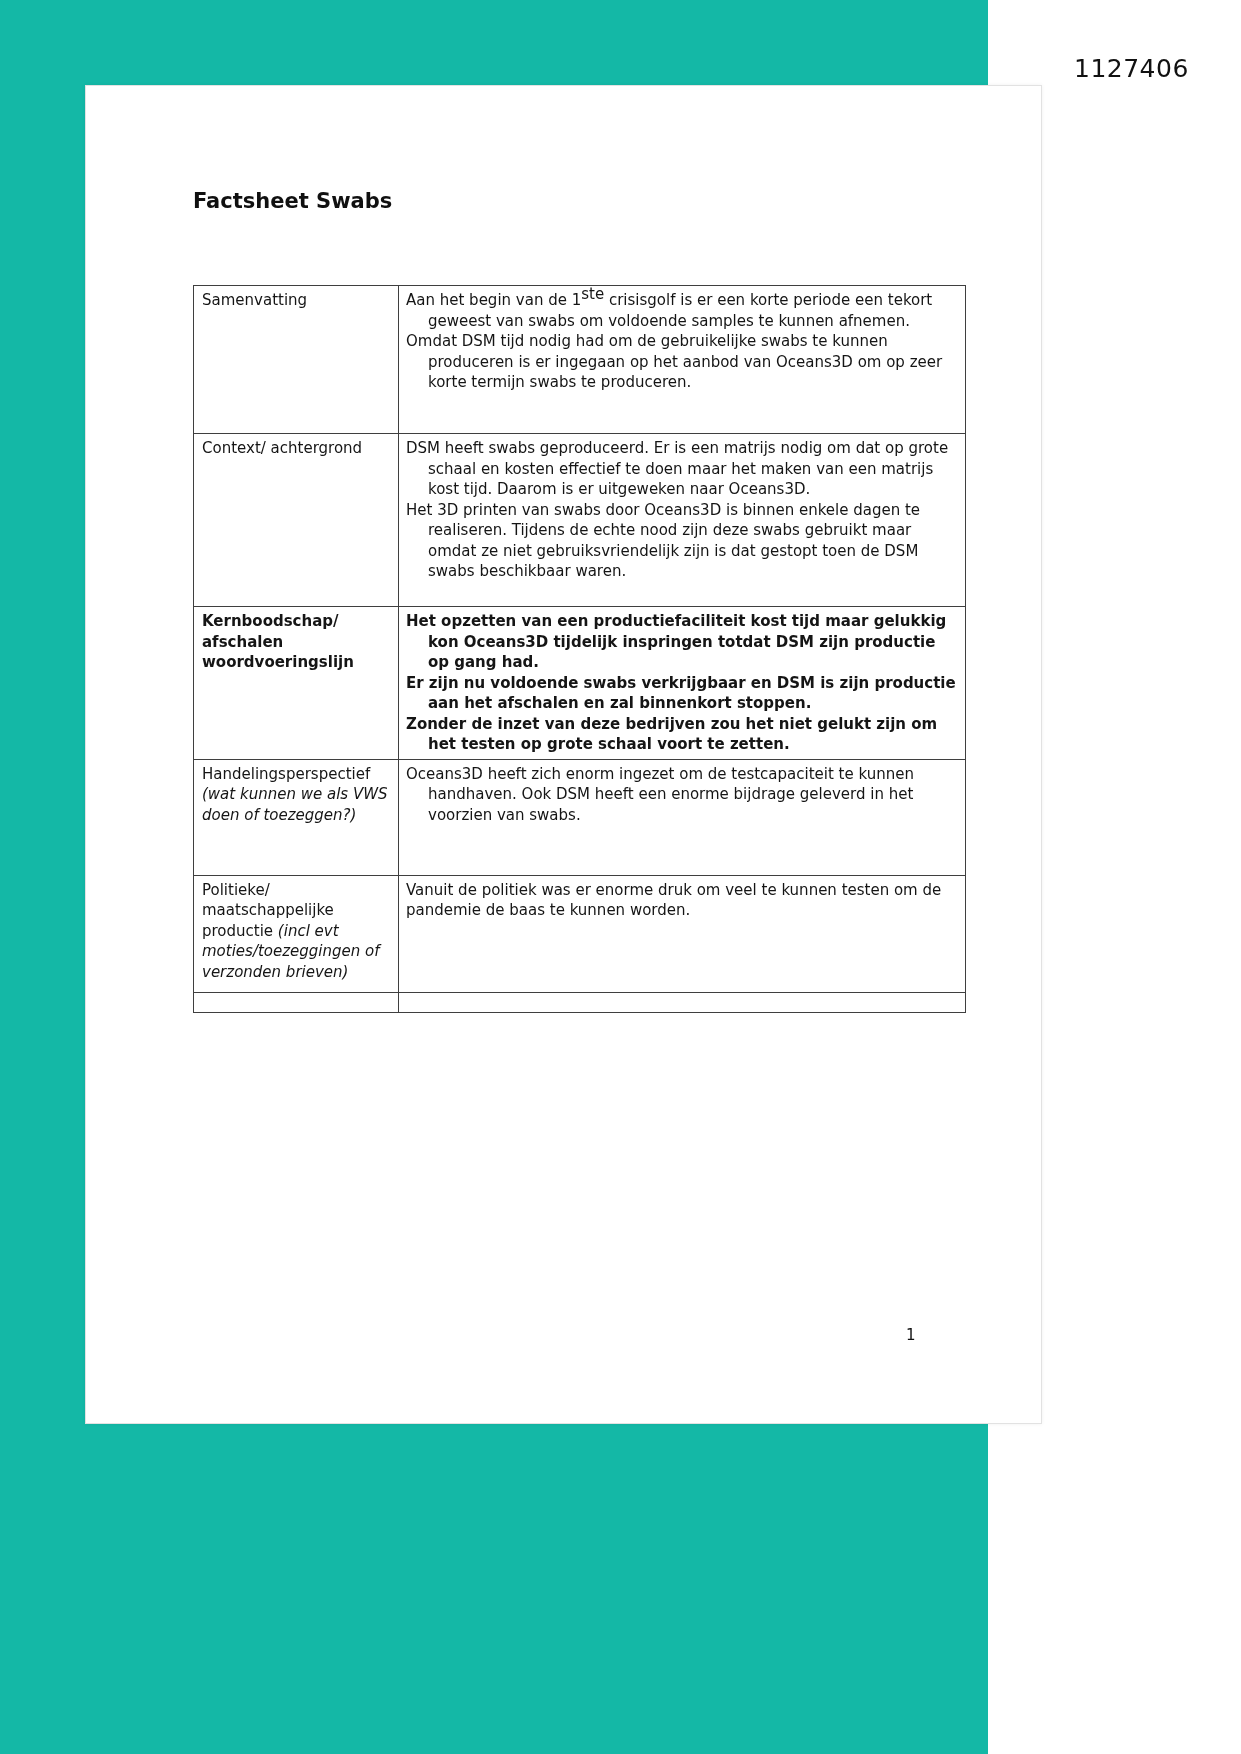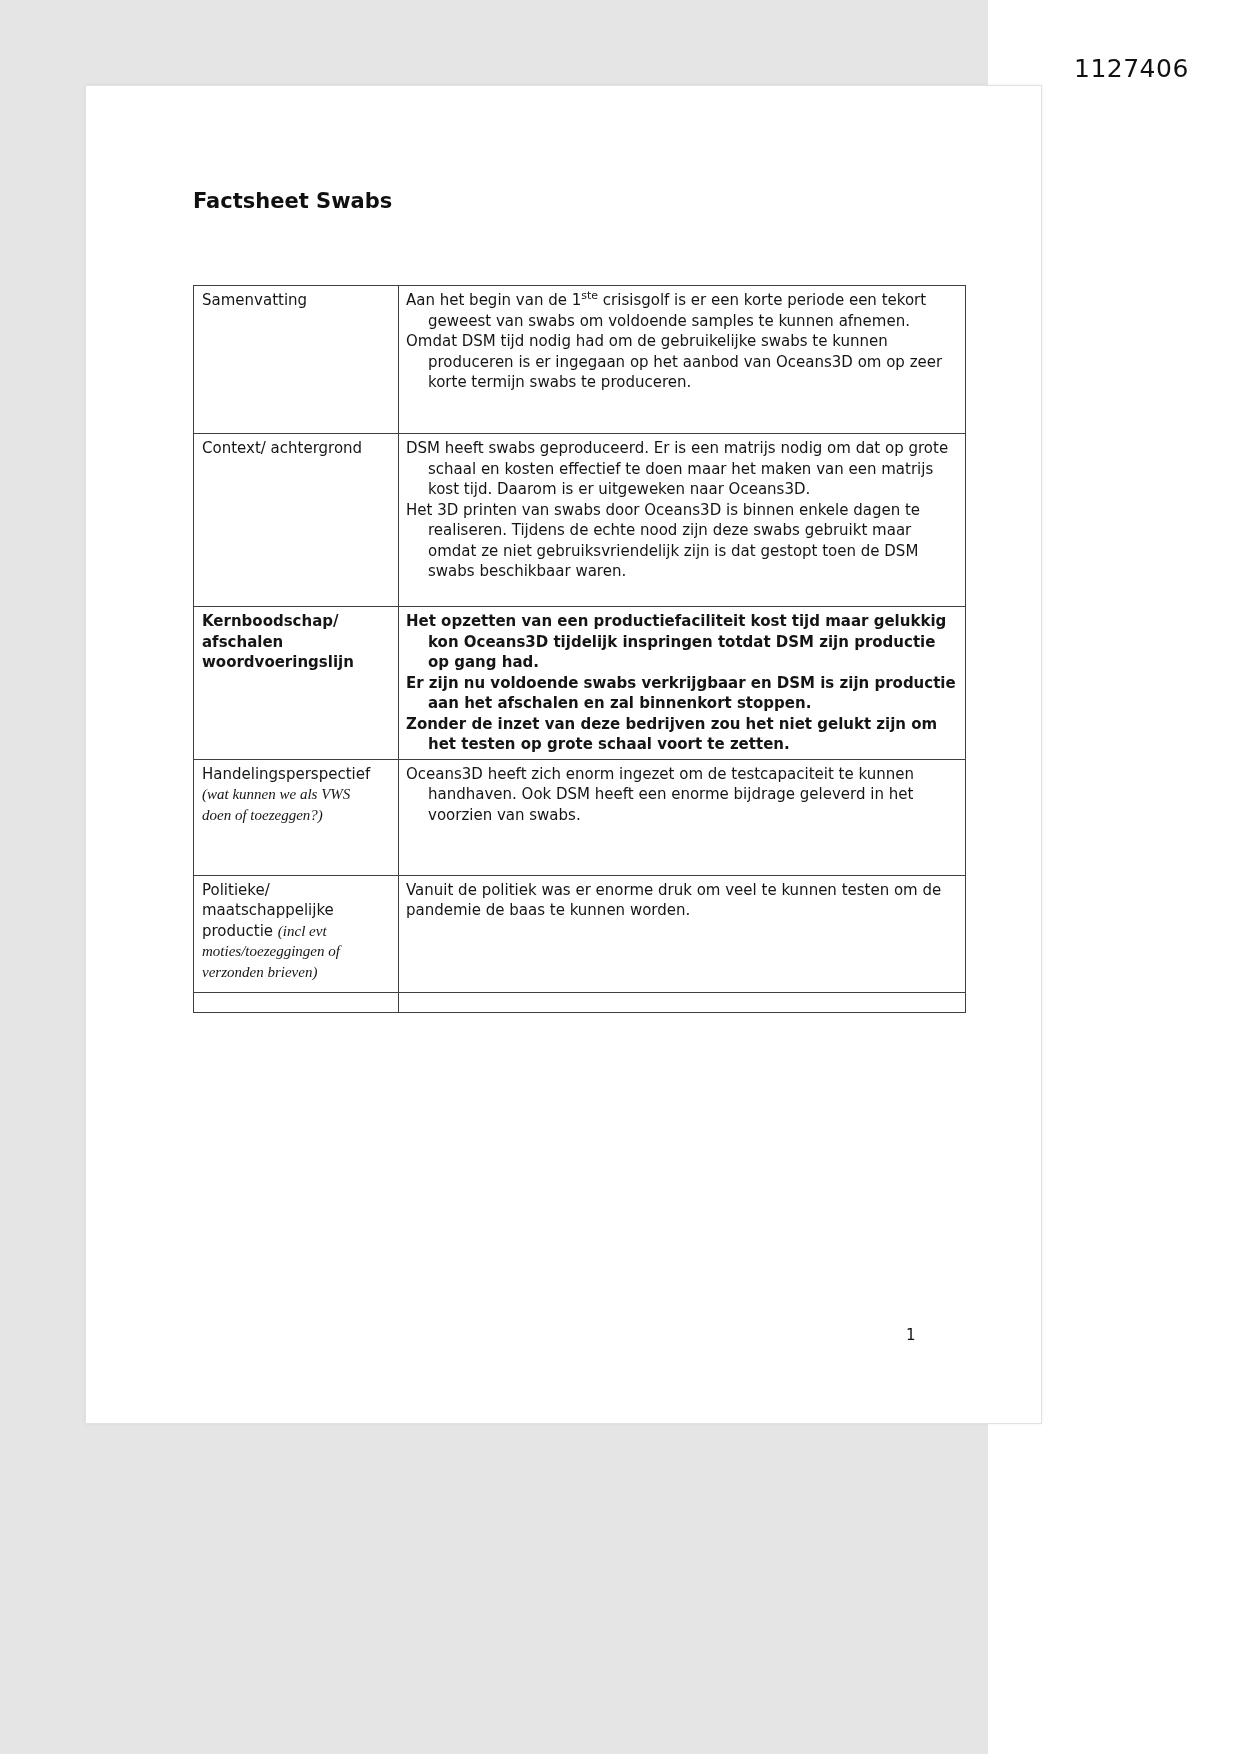--- a/index.html
+++ b/index.html
@@ -1,19 +1,19 @@
 <!DOCTYPE html>
 <html><head>
 <meta charset="utf-8">
 <style>
   html,body{margin:0;padding:0;background:#ffffff;}
   .canvas{
     position:relative;
     width:988px;height:1754px;
-    background:#e5e5e5;
+    background:#14b8a6;
     font-family:"DejaVu Sans","Liberation Sans",sans-serif;
     color:#151515;
   }
   .doc-number{
     position:absolute;
     top:54px;left:1074px;
     font-size:25px;
     letter-spacing:0.5px;
     color:#111;
   }
@@ -52,22 +52,22 @@
   td.label-cell{
     width:205px;
     padding:4px 6px 4px 8px;
   }
   td.content-cell{
     width:567px;
     padding:4px 8px 4px 7px;
   }
   .content-cell p{margin:0;}
   .hang{padding-left:22px;text-indent:-22px;}
-  .it{font-style:italic;font-family:Liberation Serif, serif;}
-  sup{font-size:11px;line-height:0;}
+  .it{font-style:italic;}
+  sup{font-size:15px;line-height:0;}
   .page-number{
     position:absolute;
     left:820px;top:1240px;
     font-size:15px;
     color:#111;
   }
 </style>
 </head>
 <body>
 

